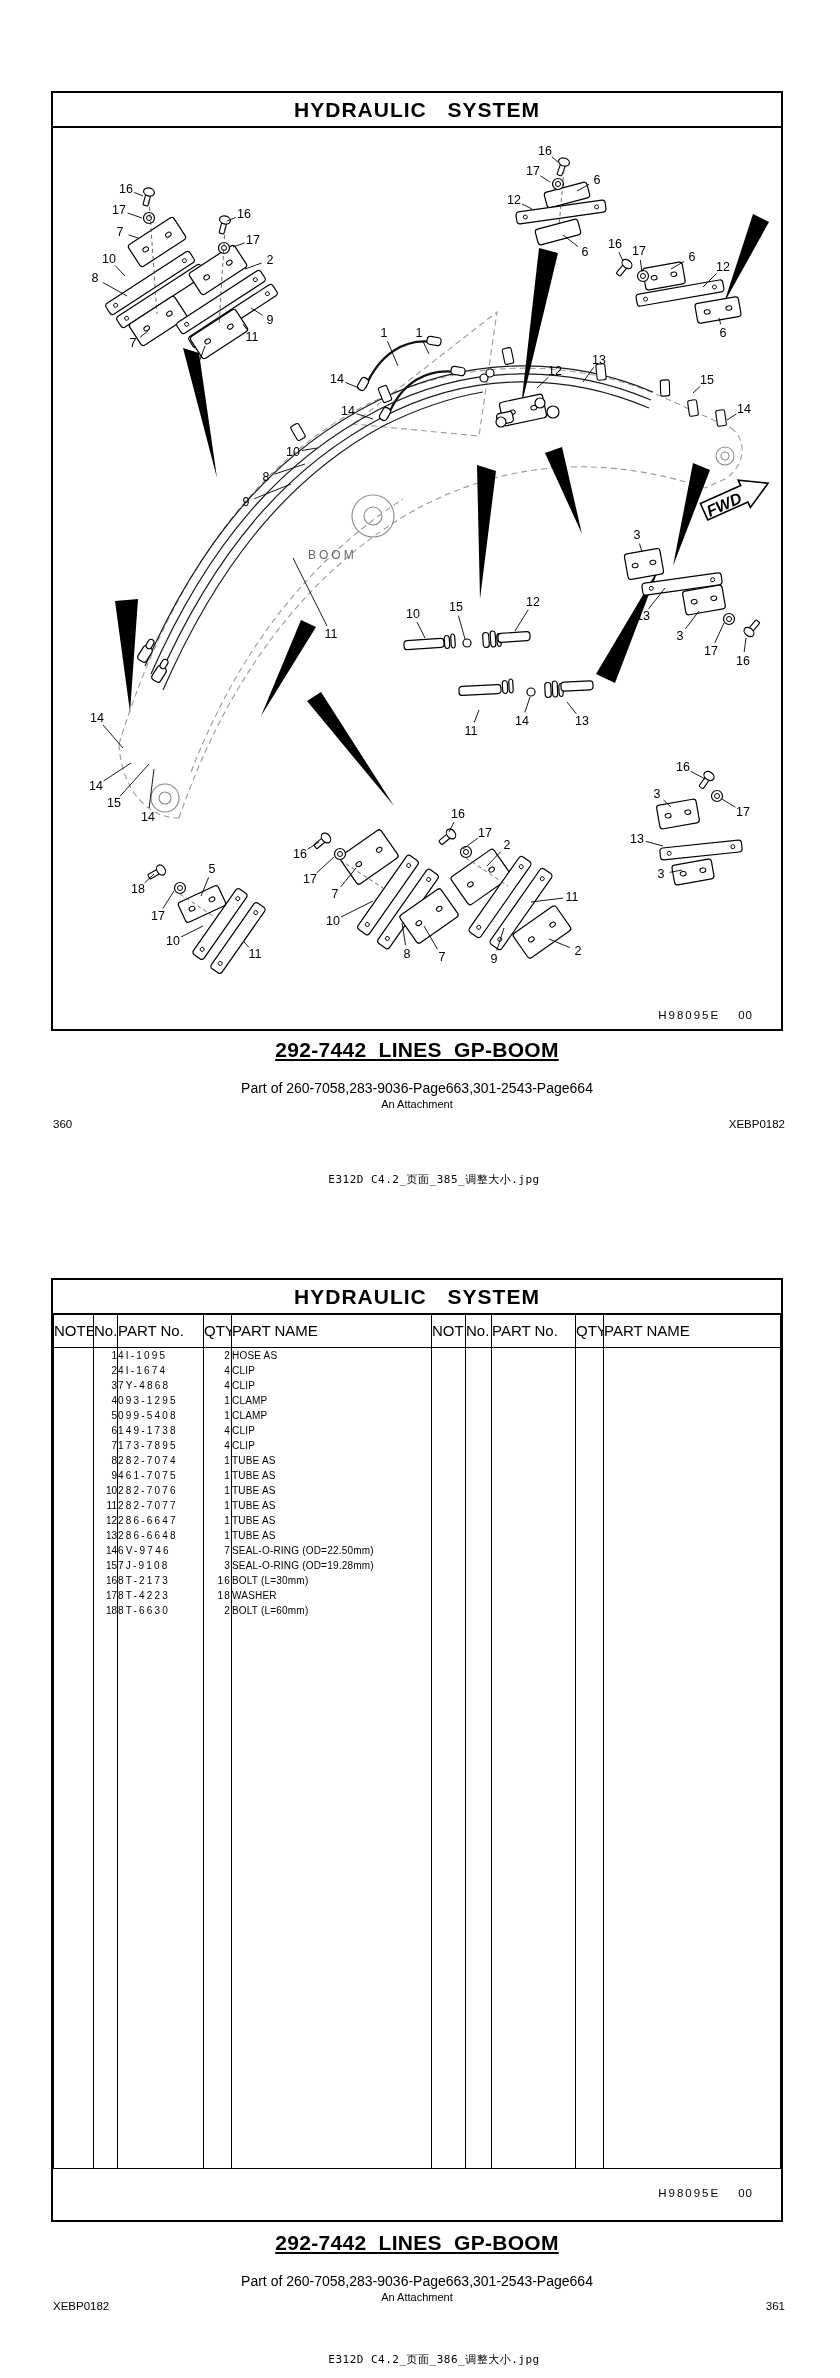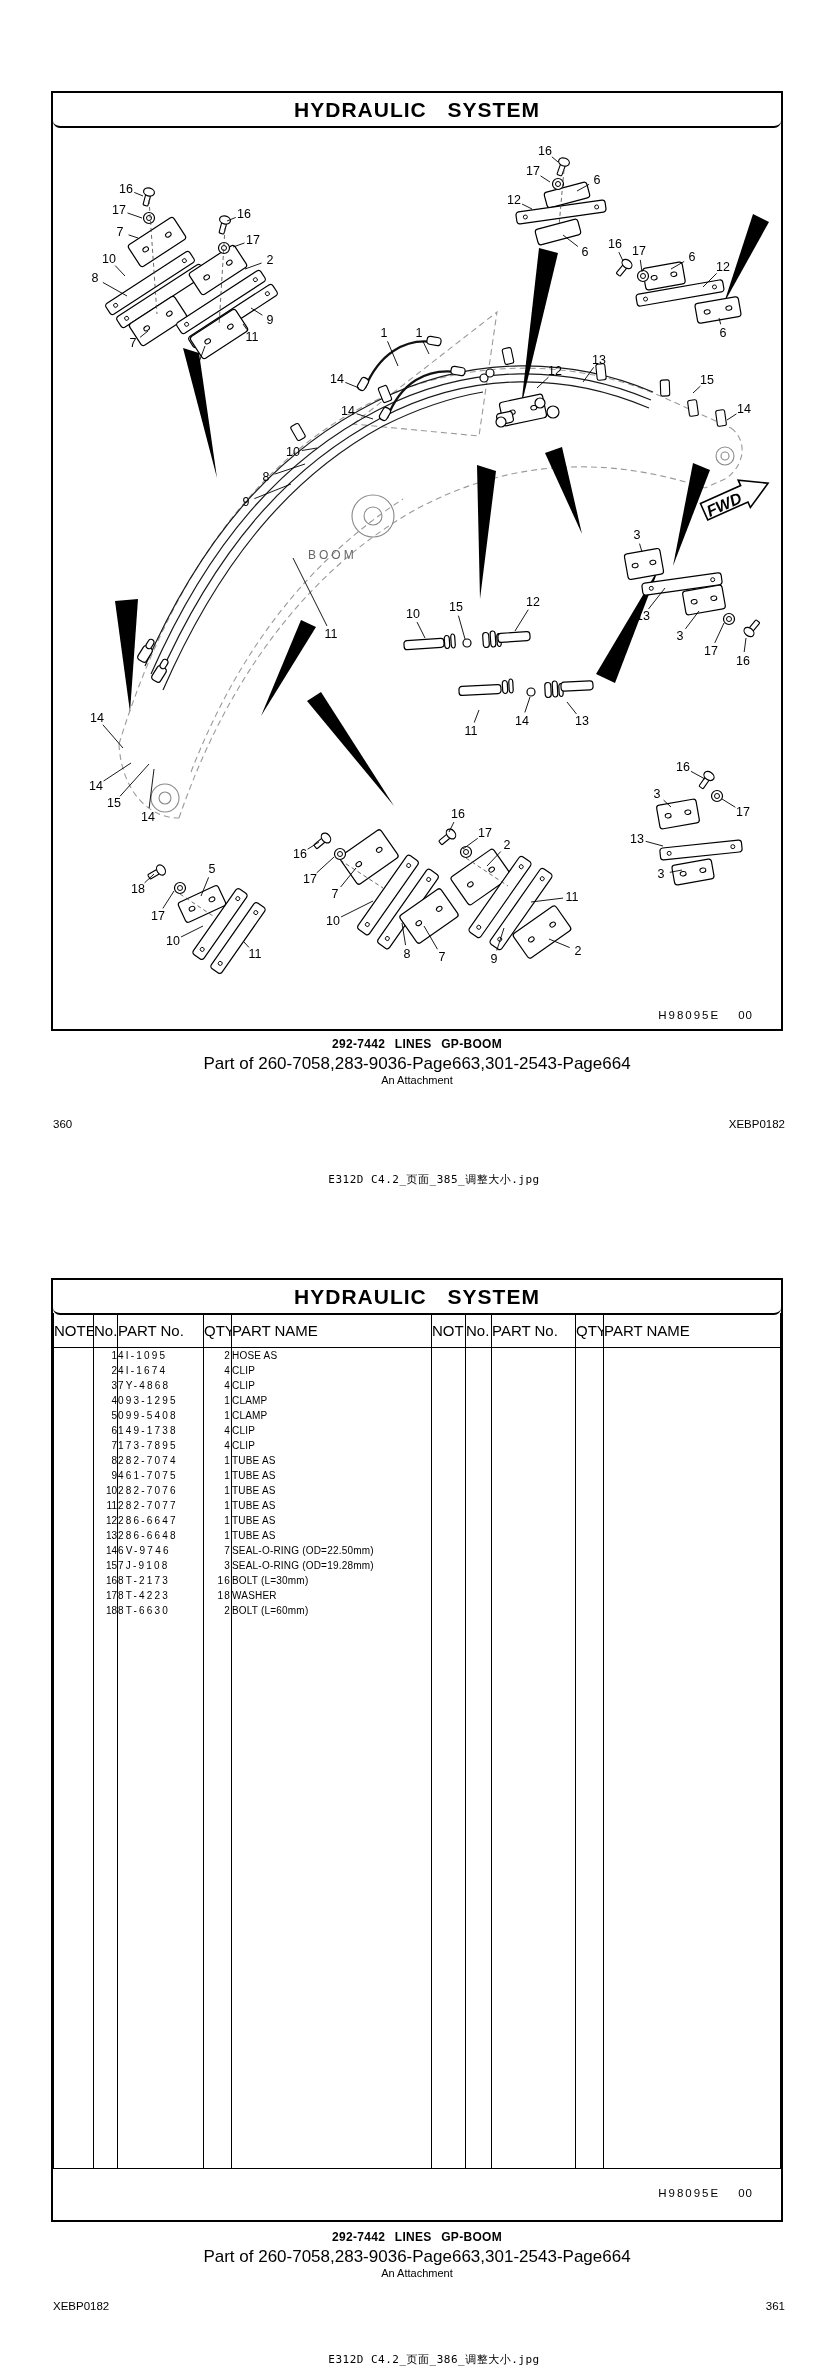--- a/index.html
+++ b/index.html
@@ -1,25 +1,25 @@
 <!DOCTYPE html>
 <html><head>
 <meta charset="utf-8">
 <style>
   html,body{margin:0;padding:0;}
   body{width:840px;height:2378px;position:relative;background:#fff;color:#000;
        font-family:"Liberation Sans",sans-serif;}
   .sheet-box{position:absolute;left:51px;width:732px;border:2px solid #000;background:#fff;box-sizing:border-box;}
   .title-bar{height:33px;border-bottom:2px solid #000;display:flex;align-items:center;justify-content:center;
-             font-size:21px;font-weight:600;letter-spacing:1px;word-spacing:14px;transform-origin:center;border-radius:7px;}
+             font-size:21px;font-weight:600;letter-spacing:1px;word-spacing:14px;transform-origin:center;}
   .plate-label{position:absolute;right:28px;bottom:8px;font-size:11.5px;letter-spacing:2px;}
   .plate-label .rev{margin-left:18px;letter-spacing:1px;}
   .caption-block{position:absolute;left:51px;width:732px;text-align:center;line-height:1.25;}
-  .caption-title{font-size:12px;font-weight:700;word-spacing:6px;letter-spacing:.3px;}
-  .caption-sub{font-size:17px;margin-top:1px;}
+  .caption-title{font-size:21px;font-weight:700;word-spacing:6px;letter-spacing:.3px;text-decoration:underline;}
+  .caption-sub{font-size:14px;margin-top:17px;}
   .caption-note{font-size:11px;}
   .meta-row{position:absolute;left:53px;width:732px;display:flex;justify-content:space-between;
             font-size:11.5px;}
   .filename{position:absolute;left:14px;width:840px;text-align:center;font-size:11px;
             font-family:"DejaVu Sans Mono","DejaVu Sans",monospace;letter-spacing:.5px;}
   
   #diagram-wrap{position:absolute;left:0;right:0;top:33px;bottom:0;}
   svg text.co{font-size:12.5px;fill:#000;text-anchor:middle;font-family:"Liberation Sans",sans-serif;}
   svg .leader{stroke:#000;stroke-width:.9;}
   svg text.boomlbl{font-size:12px;fill:#666;letter-spacing:3px;font-family:"Liberation Sans",sans-serif;}

